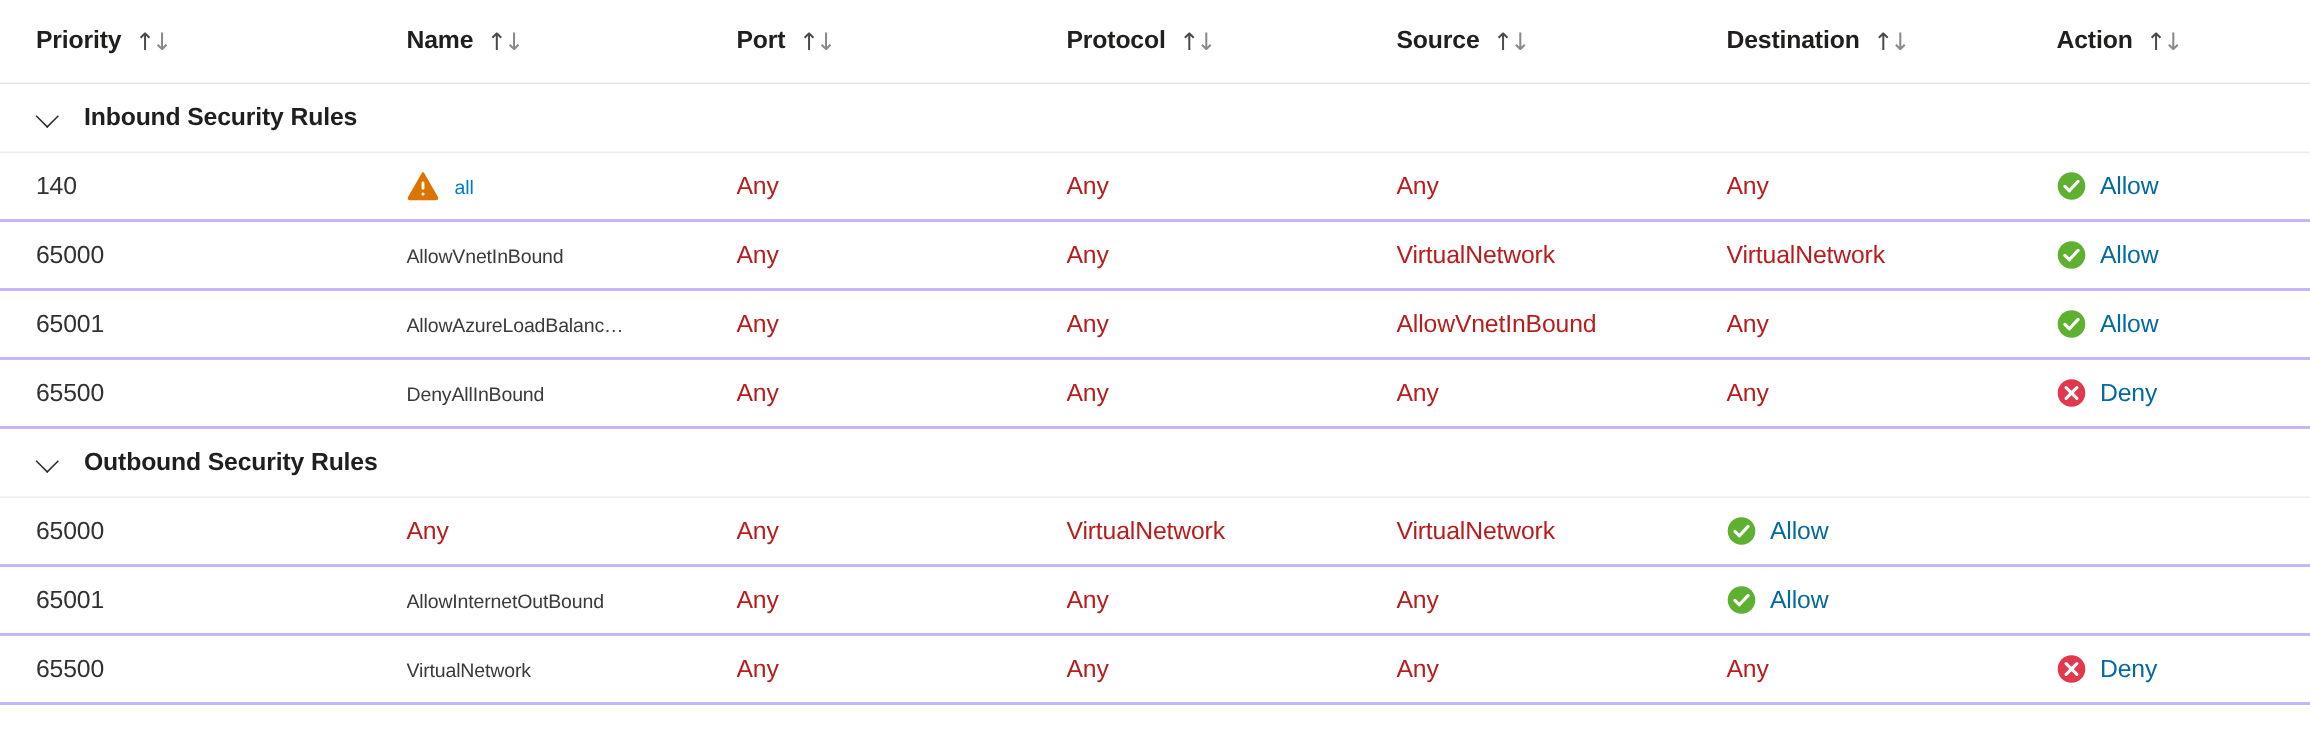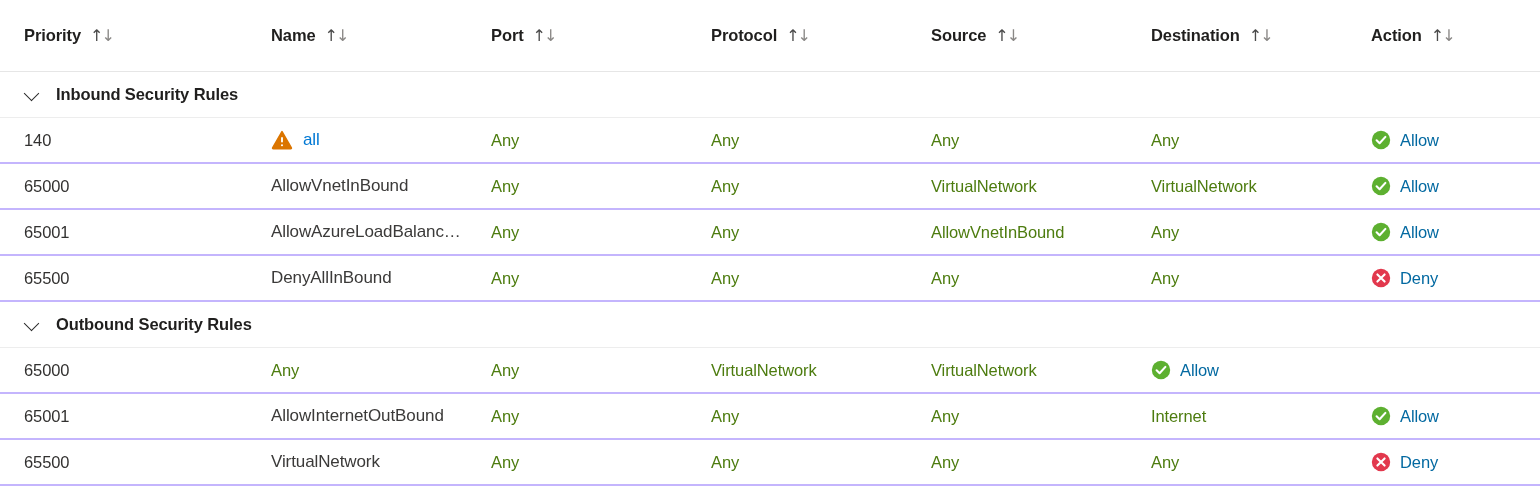--- a/index.html
+++ b/index.html
@@ -24,21 +24,21 @@
   .row {
     display: grid;
     grid-template-columns: 247px 220px 220px 220px 220px 220px 193px;
     align-items: center;
     box-sizing: border-box;
     padding-left: 24px;
   }
 
   
   .header-row {
-    height: 72px;
+    height: 56px;
     border-bottom: 1px solid #e6e6e6;
   }
   .header-cell {
     display: flex;
     align-items: center;
     gap: 9px;
     font-size: 16.5px;
     font-weight: 700;
     color: #201f1e;
     letter-spacing: -0.1px;
@@ -95,40 +95,40 @@
   }
 
   
   .data-row {
     height: 46px;
     border-bottom: 2px solid #c4b5fd;
   }
   .cell {
     font-size: 16.5px;
     font-weight: 400;
-    color: #4d7c0f;
+    color: #b91c1c;
     letter-spacing: -0.1px;
     white-space: nowrap;
     overflow: hidden;
     text-overflow: ellipsis;
     padding-right: 16px;
     box-sizing: border-box;
   }
   .cell-priority { color: #323130; }
 
   .name-cell {
     display: flex;
     align-items: center;
     gap: 10px;
     min-width: 0;
     padding-right: 16px;
     box-sizing: border-box;
   }
   .name-text {
-    font-size: 17px;
+    font-size: 13px;
     color: #3b3a39;
     white-space: nowrap;
     overflow: hidden;
     text-overflow: ellipsis;
     letter-spacing: -0.1px;
   }
   .name-text.link {
     color: #0078d4;
   }
 
@@ -330,21 +330,20 @@
         </div>
       </div>
       <div class="row data-row">
         <div class="cell cell-priority">65001</div>
         <div class="name-cell">
           <span class="name-text">AllowInternetOutBound</span>
         </div>
         <div class="cell">Any</div>
         <div class="cell">Any</div>
         <div class="cell">Any</div>
-        <div class="cell">Internet</div>
         <div class="status-cell">
           <span class="status-icon">
             <svg width="20" height="20" viewBox="0 0 20 20" aria-hidden="true">
               <circle cx="10" cy="10" r="9.2" fill="#5DB030"></circle>
               <path d="M5.6 10.3 L8.6 13.2 L14.4 6.9" fill="none" stroke="#ffffff" stroke-width="2.1" stroke-linecap="round" stroke-linejoin="round"></path>
             </svg>
           </span>
           <span class="status-text">Allow</span>
         </div>
       </div>

